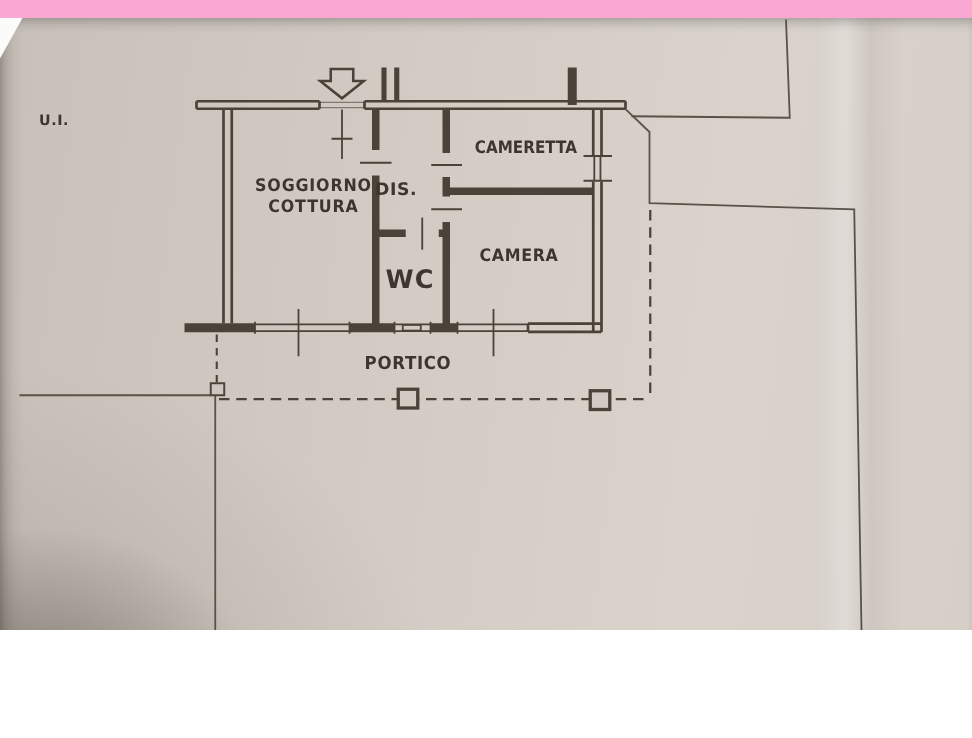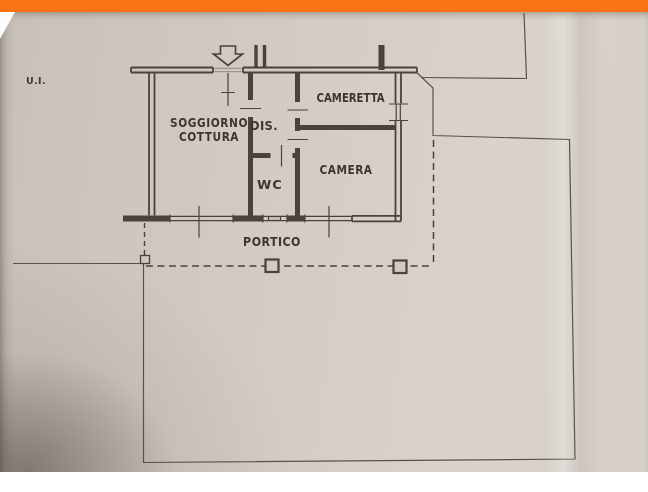--- a/index.html
+++ b/index.html
@@ -1,18 +1,18 @@
 <!DOCTYPE html>
 <html style="--ink: #4b4339; --bound: #5a5248; --text: #3d362f; --paper: #d2cbc3;"><head>
 <meta charset="utf-8">
 <style>
   html,body{margin:0;padding:0;background:#ffffff;}
   .stage{
-    position:relative;width:648px;height:472px;overflow:hidden;
-    background:#f97316;
+    position:relative;width:648px;height:420px;overflow:hidden;
+    background:#f9a8d4;
     font-family:"DejaVu Sans", sans-serif;
   }
   .paper{
     position:absolute;left:0;top:12px;width:648px;height:467px;
     background:
       radial-gradient(ellipse 240px 190px at 4% 98%, rgba(50,42,35,.40), rgba(50,42,35,0) 62%),
       radial-gradient(ellipse 520px 420px at 0% 102%, rgba(85,75,65,.20), rgba(85,75,65,0) 58%),
       linear-gradient(90deg, rgba(255,255,255,0) 84%, rgba(255,255,255,.22) 87%, rgba(110,100,92,.09) 89.5%, rgba(255,255,255,0) 93%),
       linear-gradient(97deg,#c8c1b9 0%,#d2cbc4 38%,#d9d3cc 72%,#d5cfc8 100%);
     box-shadow:
@@ -116,19 +116,19 @@
 
   <div class="label center" style="left:156px;top:117px;width:106px;font-size:11.5px;line-height:13.5px;letter-spacing:.6px;transform:scaleX(.92);">
     <div>SOGGIORNO</div>
     <div>COTTURA</div>
   </div>
 
   <div class="label" style="left:250px;top:119px;font-size:11.5px;letter-spacing:.4px;">DIS.</div>
 
   <div class="label center" style="left:312px;top:91px;width:76px;font-size:11.5px;transform:scaleX(.88);">CAMERETTA</div>
 
-  <div class="label" style="left:257px;top:177px;font-size:13px;letter-spacing:.8px;text-align:right;">WC</div>
+  <div class="label" style="left:257px;top:177px;font-size:17px;letter-spacing:.8px;text-align:right;">WC</div>
 
   <div class="label center" style="left:314px;top:163px;width:64px;font-size:11.5px;letter-spacing:.5px;transform:scaleX(.92);">CAMERA</div>
 
   <div class="label center" style="left:239px;top:235px;width:66px;font-size:12px;letter-spacing:.5px;transform:scaleX(.92);">PORTICO</div>
 
 </div>
 
 </body></html>

